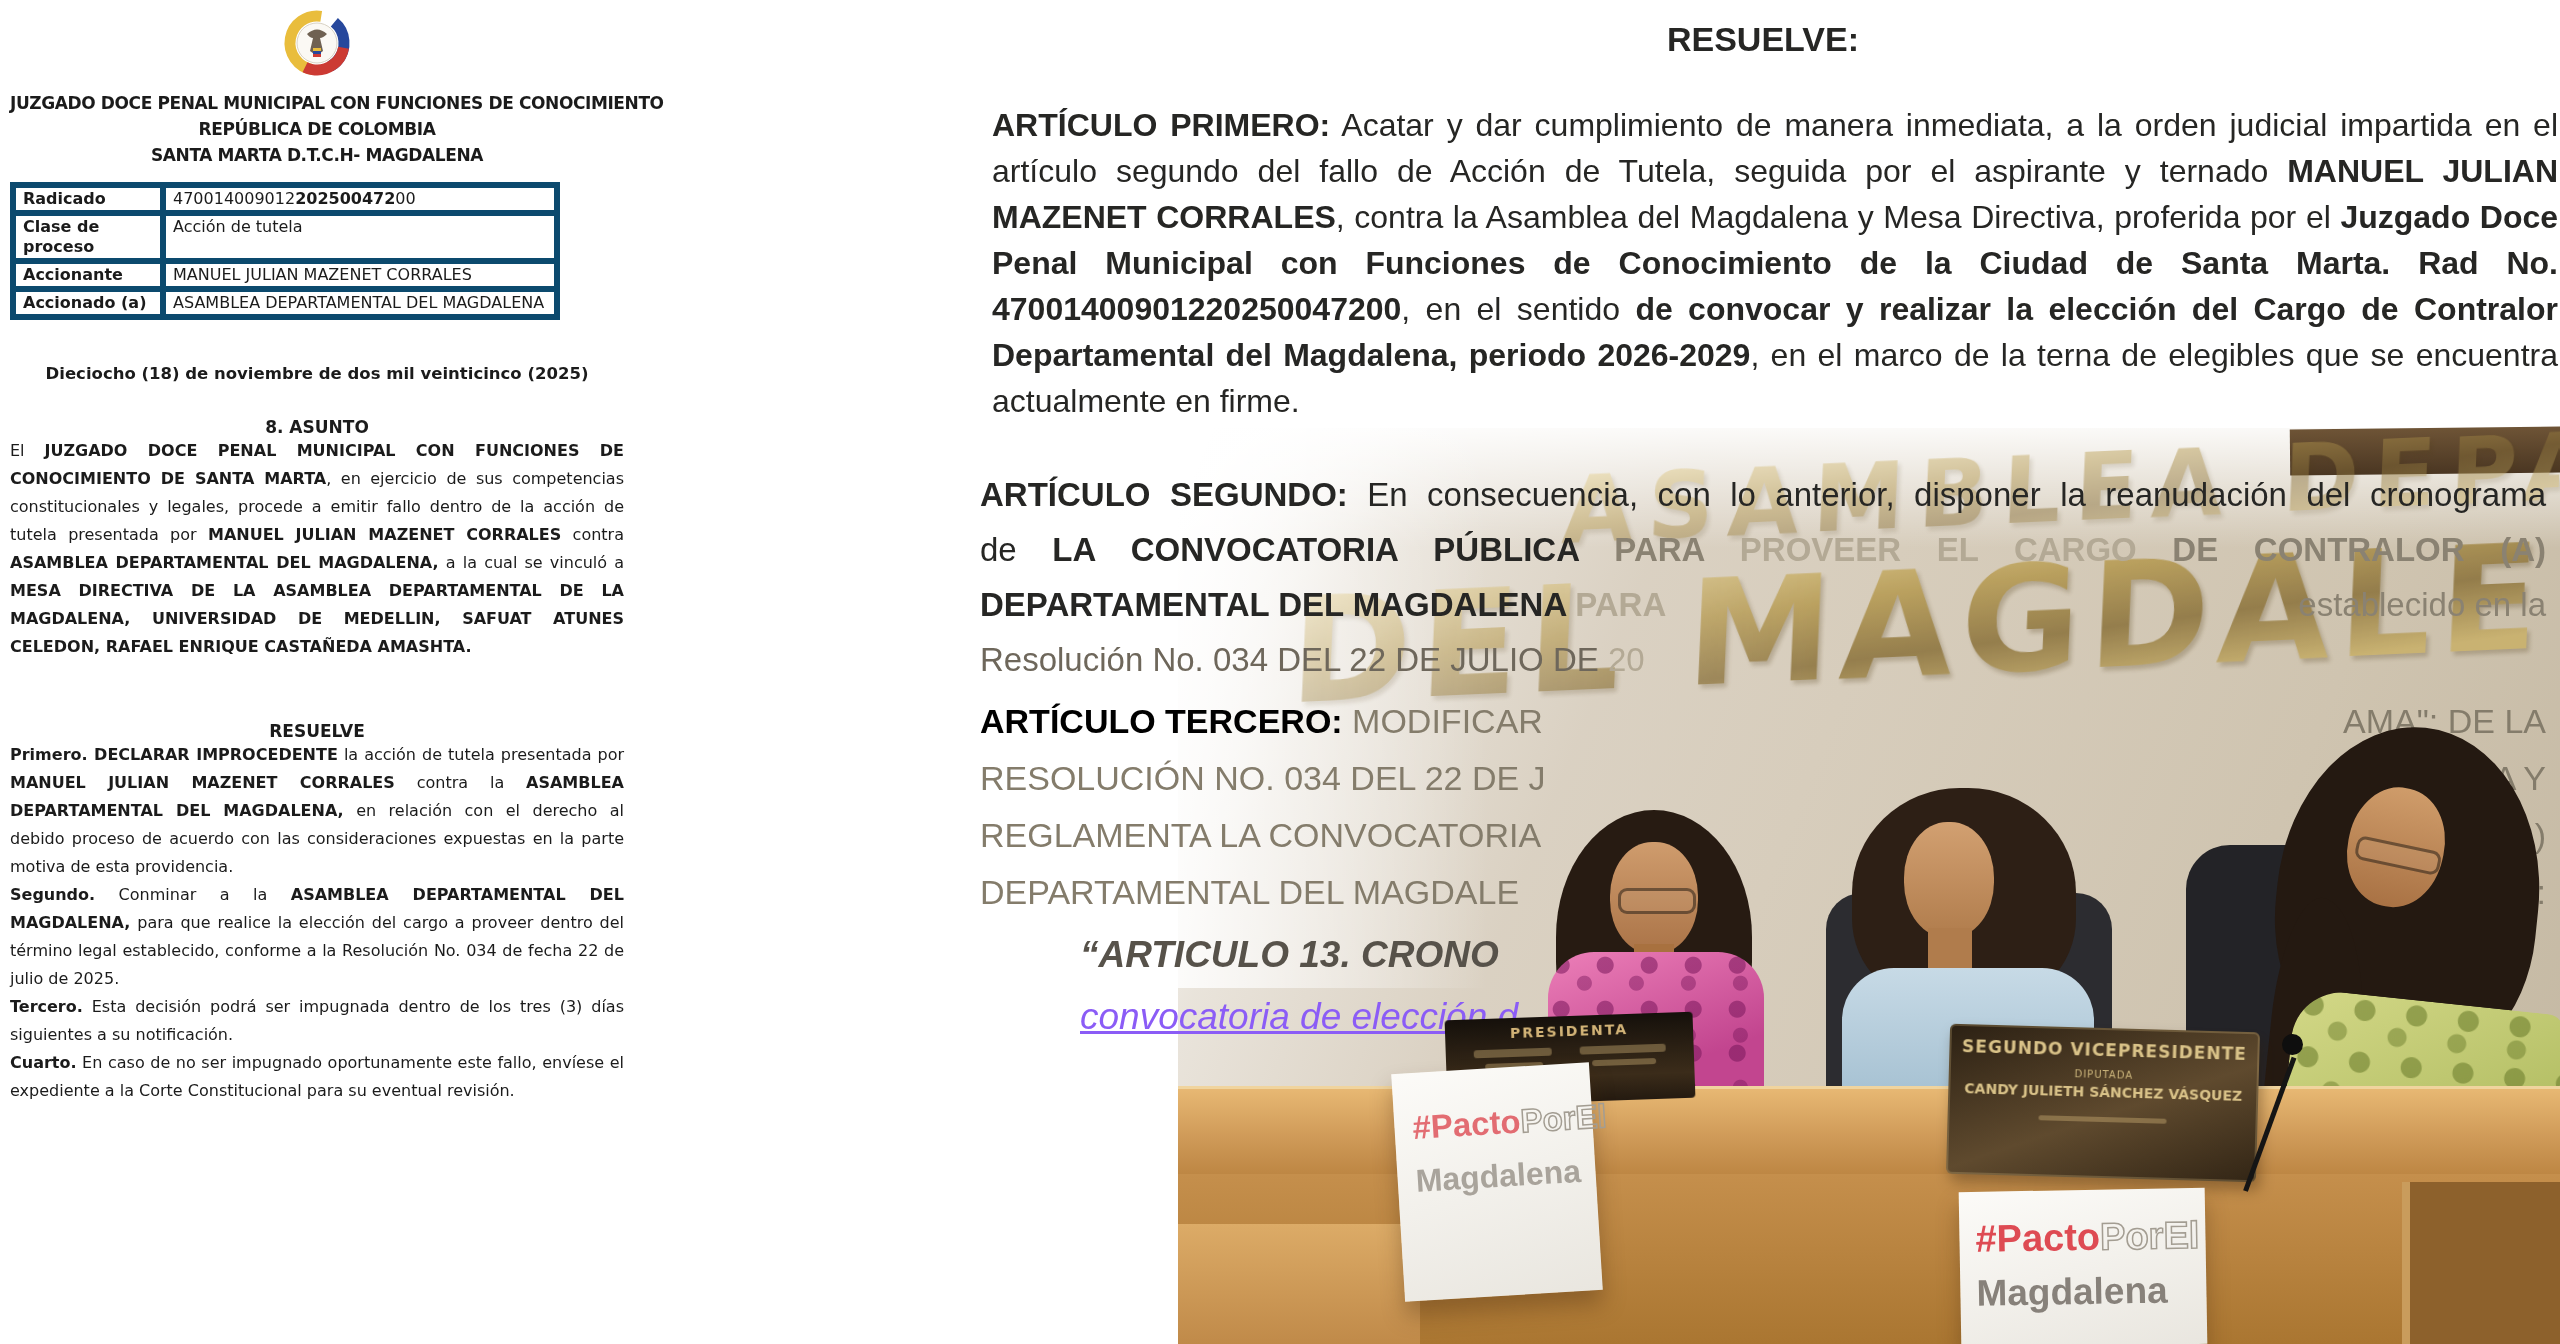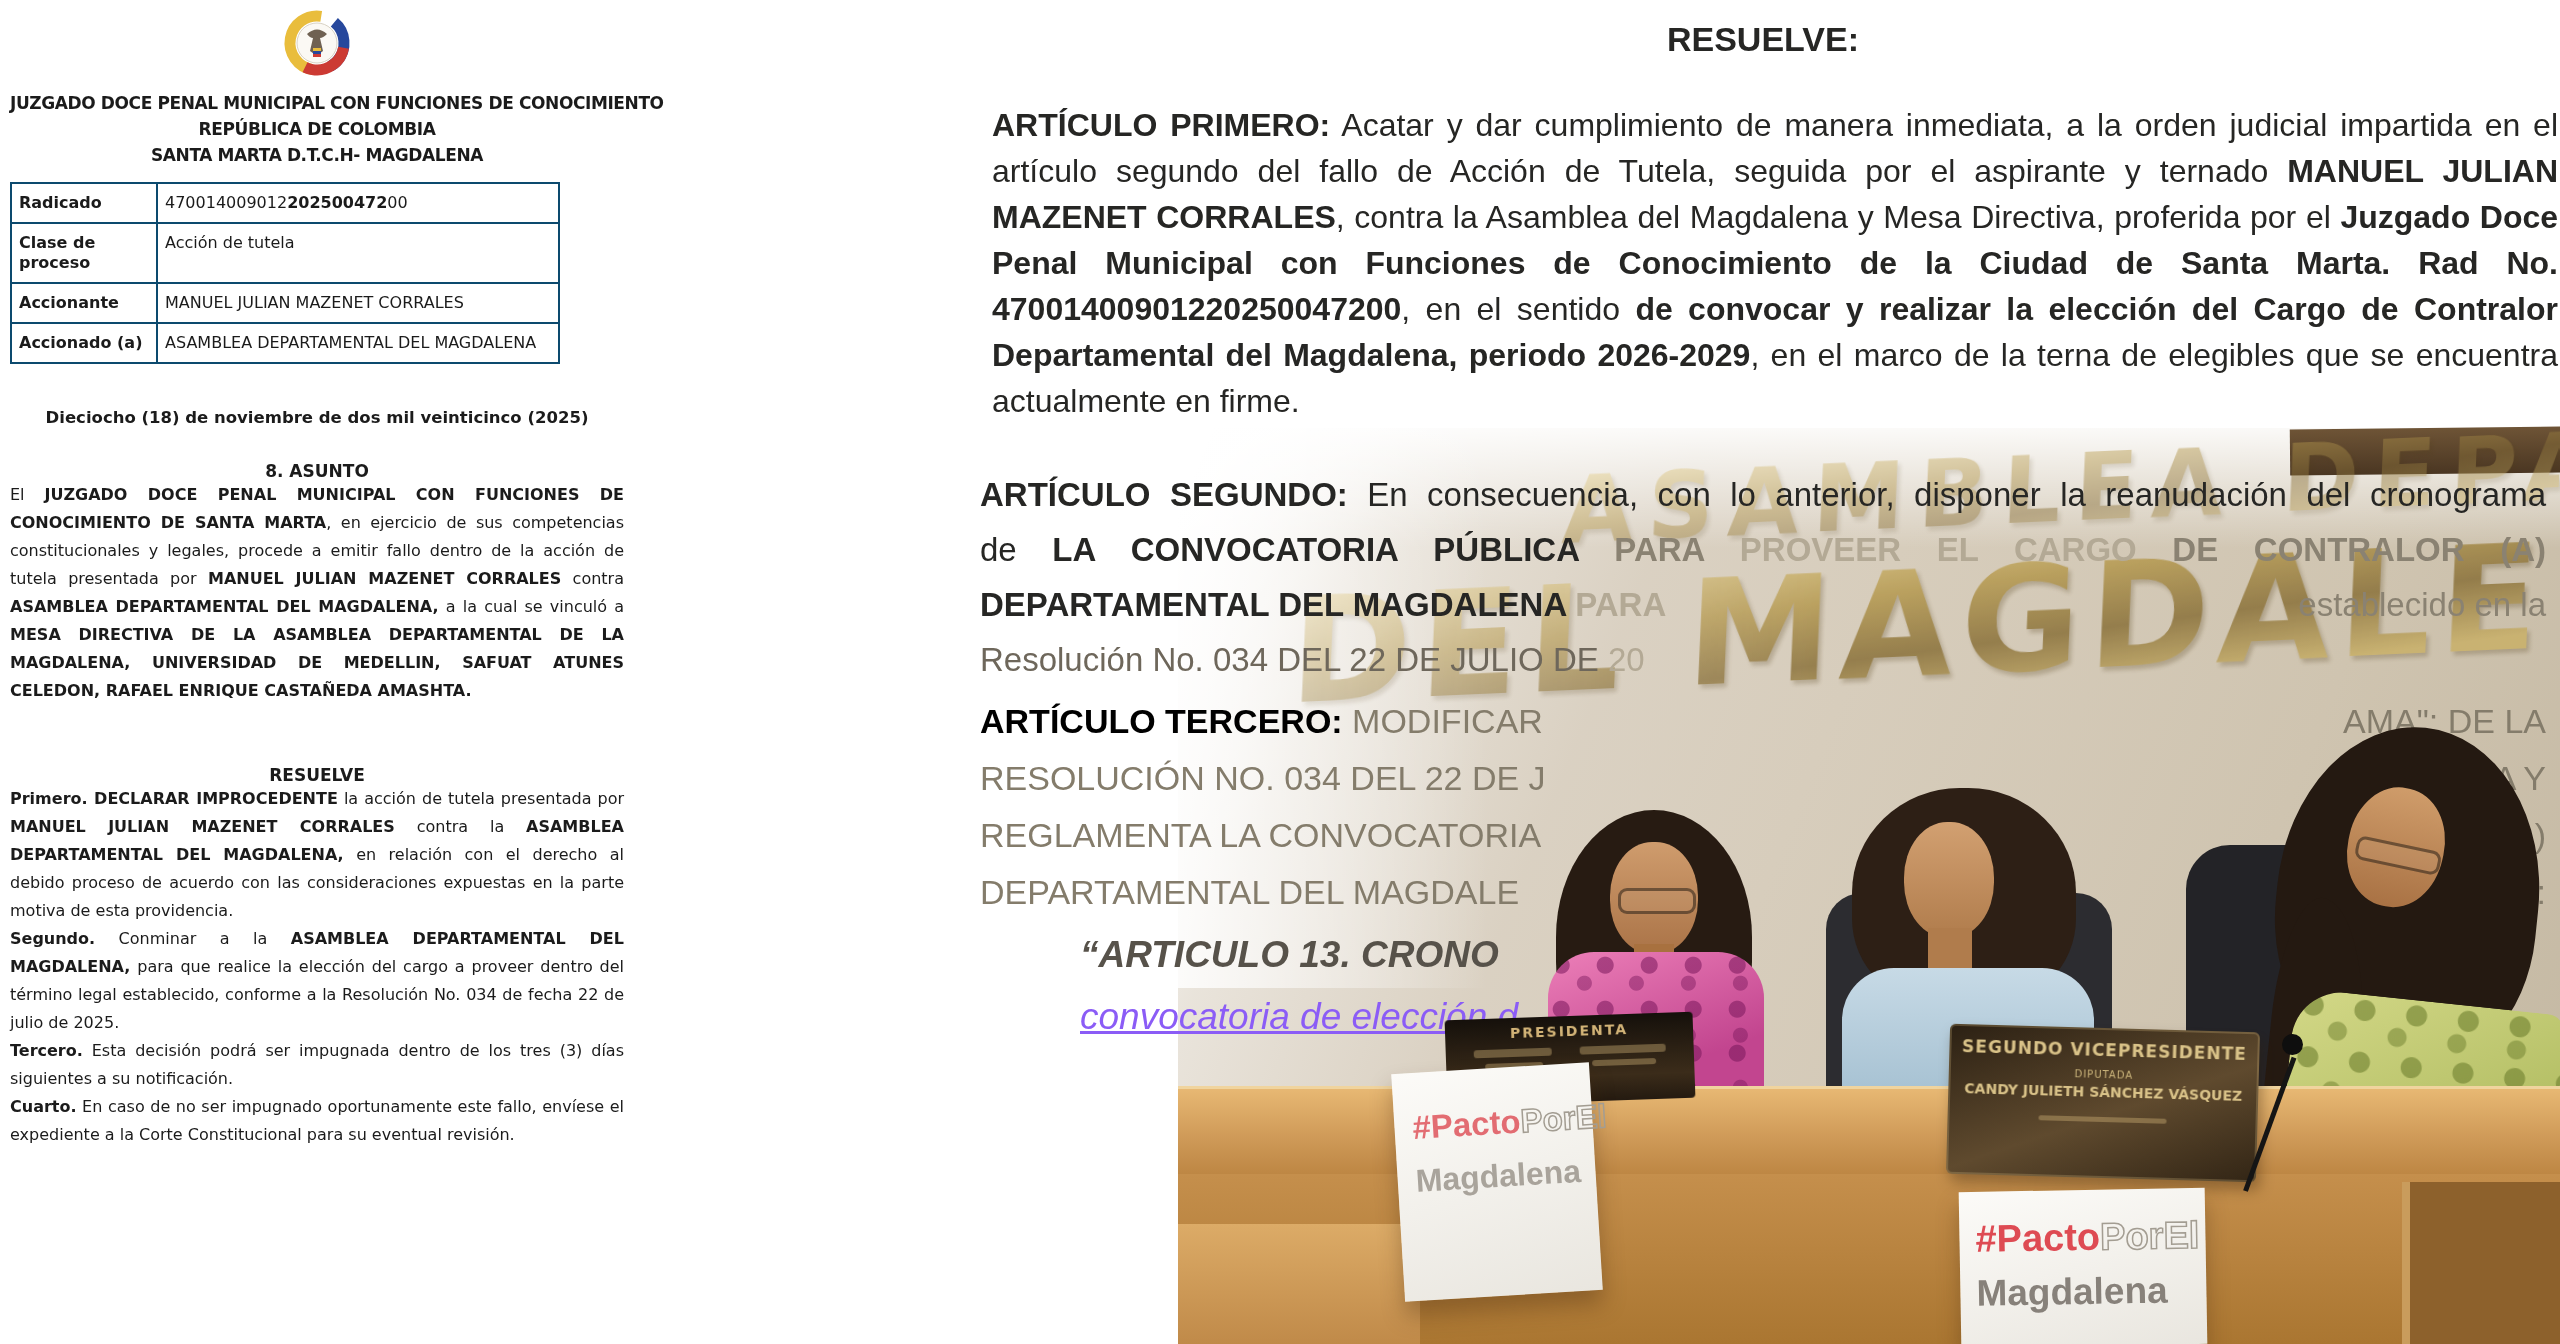--- a/index.html
+++ b/index.html
@@ -5,21 +5,21 @@
   html,body{margin:0;padding:0;background:#ffffff;}
   .page{position:relative;width:2560px;height:1344px;background:#ffffff;overflow:hidden;
         font-family:"DejaVu Sans",sans-serif;}
 
   
   .lp{position:absolute;left:10px;top:0;width:614px;color:#1b1b1b;z-index:2;}
   .lp-emblem{width:78px;height:80px;margin:6px auto 0;display:block;}
   .lp-header{margin-top:4px;text-align:center;font-weight:bold;font-size:17px;line-height:26px;
              letter-spacing:-0.4px;white-space:nowrap;}
   .lp-table{margin-top:14px;border-collapse:collapse;width:550px;font-size:16px;line-height:20px;}
-  .lp-table td{border:2px solid #0c4a6e;padding:9px 7px;vertical-align:top;}
+  .lp-table td{border:6px solid #0c4a6e;padding:1px 7px;vertical-align:top;}
   .lp-table td.lbl{width:130px;font-weight:bold;}
   .lp-date{margin-top:44px;text-align:center;font-weight:bold;font-size:16.5px;}
   .lp-asunto-t{margin-top:34px;text-align:center;font-weight:bold;font-size:17px;}
   .lp p.body{margin:0;text-align:justify;font-size:16px;line-height:28px;}
   .lp .m-asunto{margin-top:38px;}
   .lp-resuelve-t{margin-top:60px;text-align:center;font-weight:bold;font-size:17px;}
   .lp .m-p1{margin-top:56px;}
   .lp .m-p2{margin-top:58px;}
   .lp .m-p3{margin-top:54px;}
   .lp .m-p4{margin-top:56px;}

